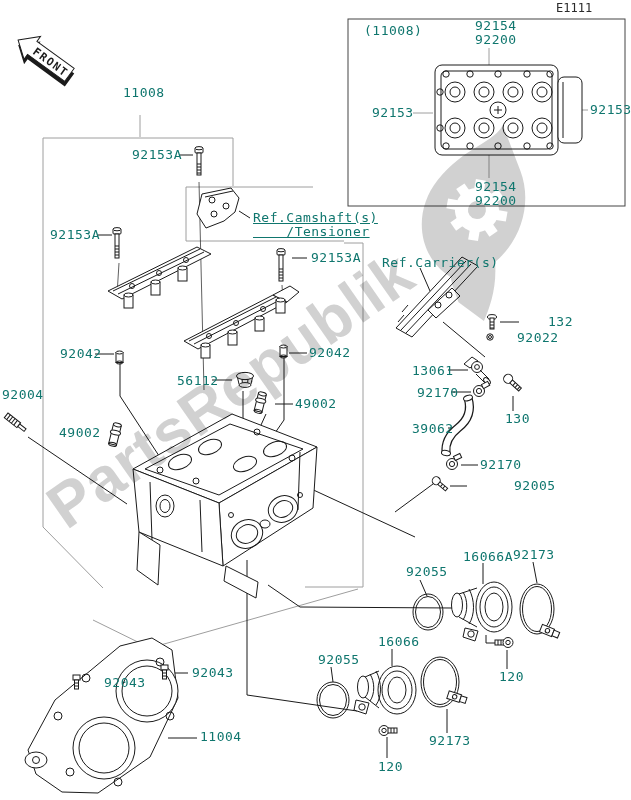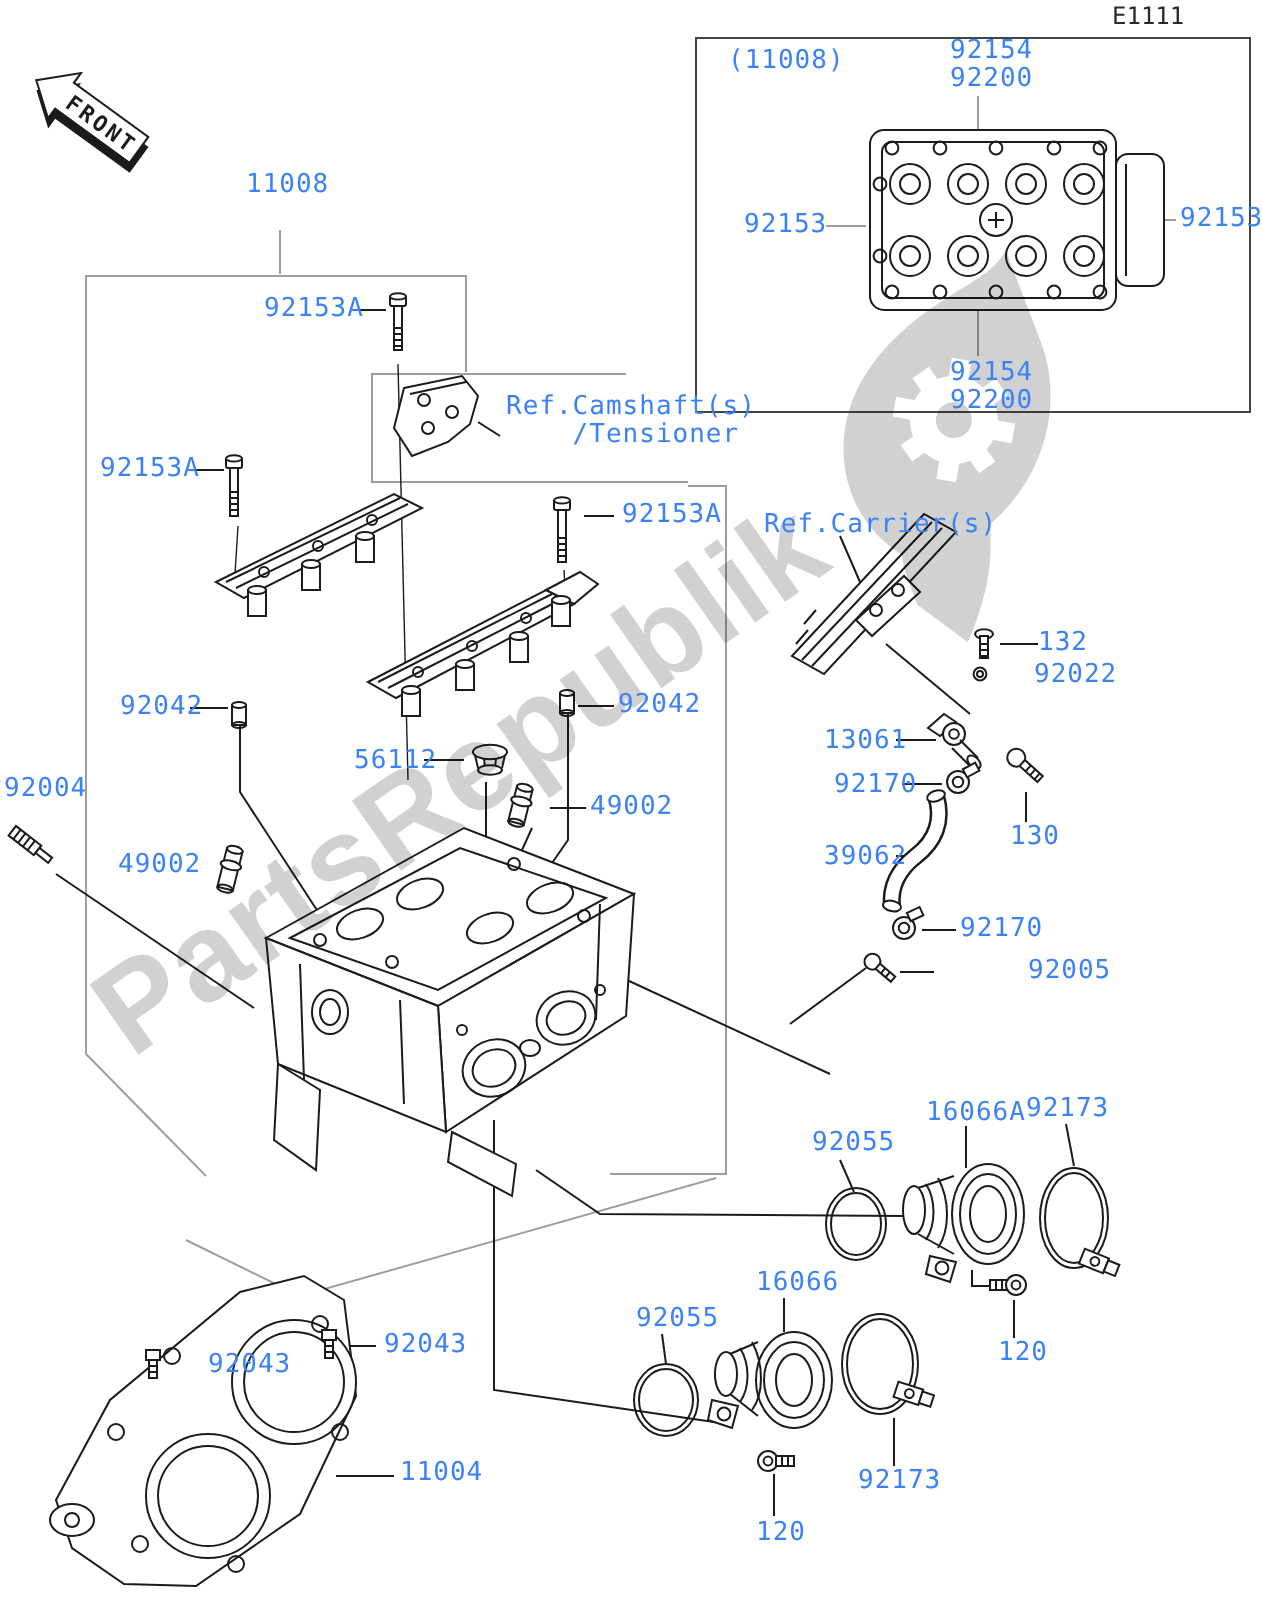--- a/index.html
+++ b/index.html
@@ -3,21 +3,21 @@
 <meta charset="utf-8">
 <style>
   html,body{margin:0;padding:0;background:#fff;}
   #page{position:relative;width:631px;height:800px;background:#ffffff;overflow:hidden;
         font-family:"DejaVu Sans Mono",monospace;}
   svg{position:absolute;left:0;top:0;}
   .ln{stroke:#1b1b1b;fill:none;stroke-width:1;}
   .fw{fill:#ffffff;stroke:#1b1b1b;stroke-width:1;}
   .gr{stroke:#9e9e9e;fill:none;stroke-width:1;}
   .thin{stroke:#1b1b1b;fill:none;stroke-width:0.7;}
-  .callout{position:absolute;font:13px "DejaVu Sans Mono",monospace;color:#3b82f6;
+  .callout{position:absolute;font:13px "DejaVu Sans Mono",monospace;color:#0f766e;
            letter-spacing:0.5px;line-height:14px;white-space:pre;}
   #ecode{position:absolute;left:556px;top:1px;font:12px "DejaVu Sans Mono",monospace;color:#2a2a2a;}
   #watermark{position:absolute;left:55px;top:452px;width:660px;height:120px;
              transform:rotate(-35deg);transform-origin:0 62px;
              display:flex;align-items:center;gap:10px;
              color:#c9c9c9;opacity:0.85;mix-blend-mode:multiply;pointer-events:none;}
   #watermark .wm-text{font-family:"Liberation Sans",sans-serif;font-weight:bold;font-size:62px;
              letter-spacing:1px;white-space:nowrap;}
 </style>
 </head>
@@ -442,25 +442,25 @@
       <div class="callout" style="left: 364px; top: 24px;">(11008)</div>
       <div class="callout" style="left: 475px; top: 19px;">92154
 92200</div>
       <div class="callout" style="left: 372px; top: 106px;">92153</div>
       <div class="callout" style="left: 590px; top: 103px;">92153</div>
       <div class="callout" style="left: 475px; top: 180px;">92154
 92200</div>
       <div class="callout" style="left: 123px; top: 86px;">11008</div>
       <div class="callout" style="left: 132px; top: 148px;">92153A</div>
       <div class="callout" style="left: 50px; top: 228px;">92153A</div>
-      <div class="callout" style="left: 253px; top: 197px;">Ref.Camshaft(s)
+      <div class="callout" style="left: 253px; top: 211px; text-decoration: underline;">Ref.Camshaft(s)
     /Tensioner</div>
       <div class="callout" style="left: 311px; top: 251px;">92153A</div>
       <div class="callout" style="left: 382px; top: 256px;">Ref.Carrier(s)</div>
-      <div class="callout" style="left: 519px; top: 315px;">132</div>
+      <div class="callout" style="left: 548px; top: 315px;">132</div>
       <div class="callout" style="left: 517px; top: 331px;">92022</div>
       <div class="callout" style="left: 412px; top: 364px;">13061</div>
       <div class="callout" style="left: 417px; top: 386px;">92170</div>
       <div class="callout" style="left: 505px; top: 412px;">130</div>
       <div class="callout" style="left: 412px; top: 422px;">39062</div>
       <div class="callout" style="left: 60px; top: 347px;">92042</div>
       <div class="callout" style="left: 309px; top: 346px;">92042</div>
       <div class="callout" style="left: 177px; top: 374px;">56112</div>
       <div class="callout" style="left: 295px; top: 397px;">49002</div>
       <div class="callout" style="left: 59px; top: 426px;">49002</div>

